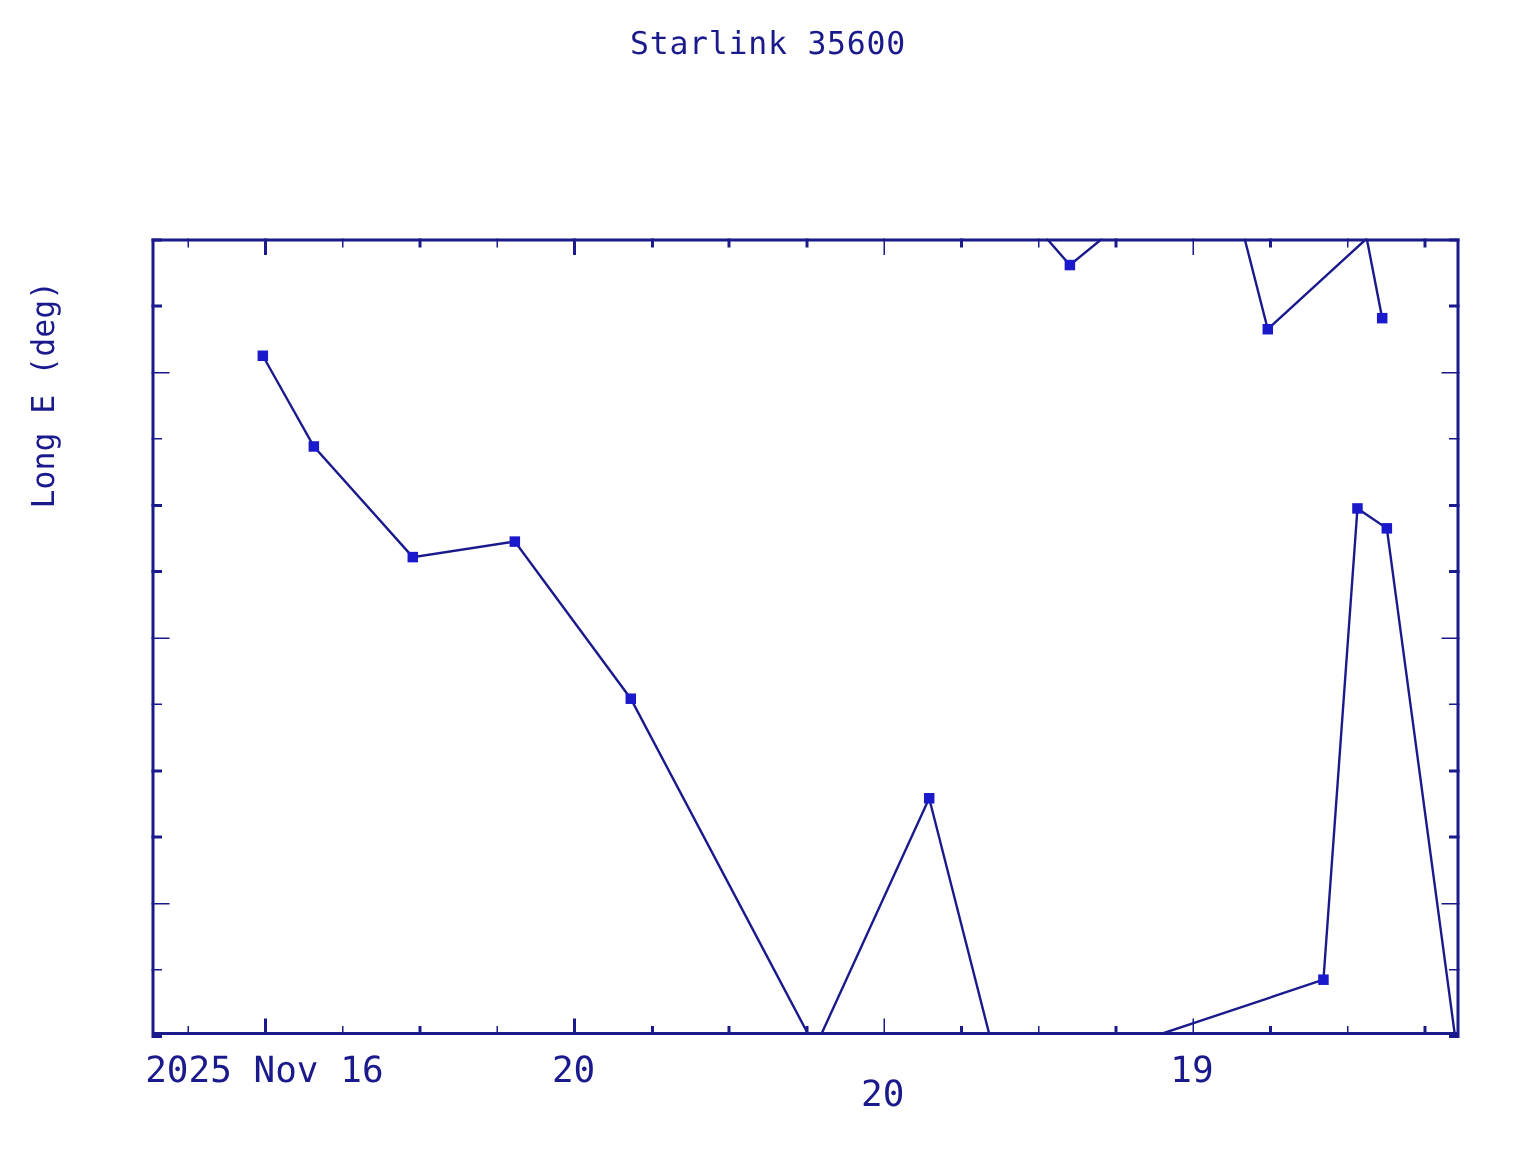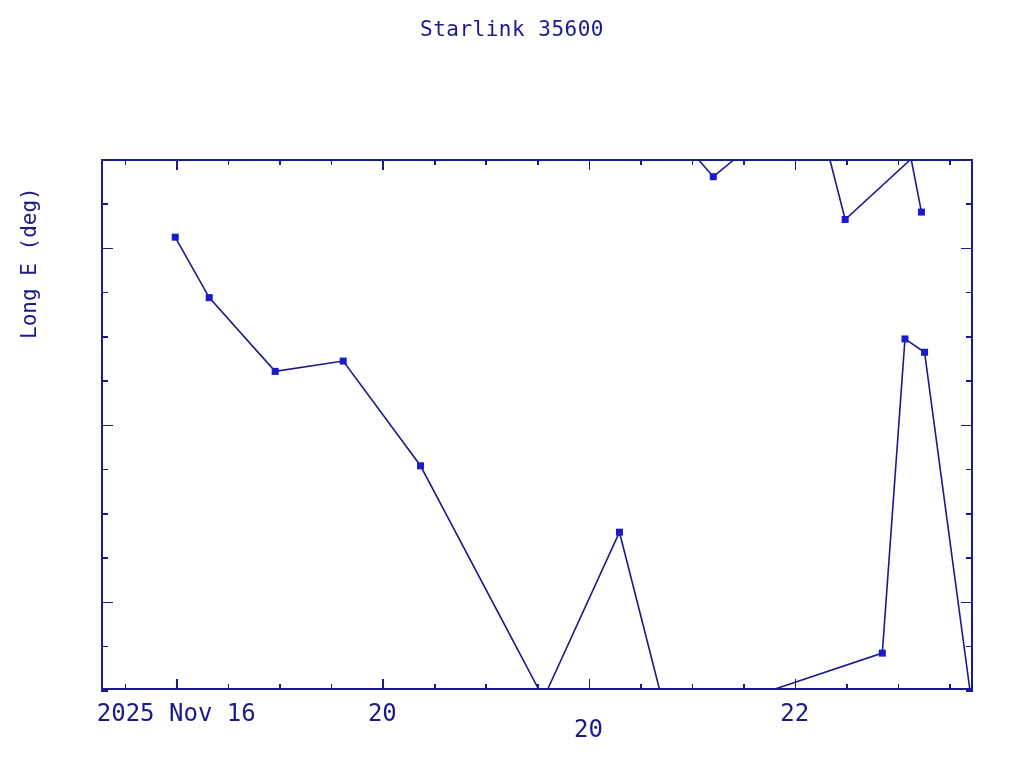--- a/index.html
+++ b/index.html
@@ -169,16 +169,16 @@
       <div class="axis-tick" style="left: 865px; top: 132.75px; width: 7px; height: 1.6px;"></div>
       <div class="axis-tick" style="left: 0px; top: 88.5px; width: 12px; height: 1.6px;"></div>
       <div class="axis-tick" style="left: 860px; top: 88.5px; width: 12px; height: 1.6px;"></div>
       <div class="axis-tick" style="left: 0px; top: 44.25px; width: 7px; height: 1.6px;"></div>
       <div class="axis-tick" style="left: 865px; top: 44.25px; width: 7px; height: 1.6px;"></div>
       <div class="axis-tick" style="left: 0px; top: 0px; width: 7px; height: 1.6px;"></div>
       <div class="axis-tick" style="left: 865px; top: 0px; width: 7px; height: 1.6px;"></div>
       <div class="xtick-label" style="left: 75.2435px;">2025 Nov 16</div>
       <div class="xtick-label" style="left: 281.39px;">20</div>
       <div class="xtick-label" style="left: 487.537px; margin-top: 16px;">20</div>
-      <div class="xtick-label" style="left: 693.683px;">22</div>
+      <div class="xtick-label" style="left: 693.683px;">19</div>
     </div>
 
 </div>
 
 </body></html>

